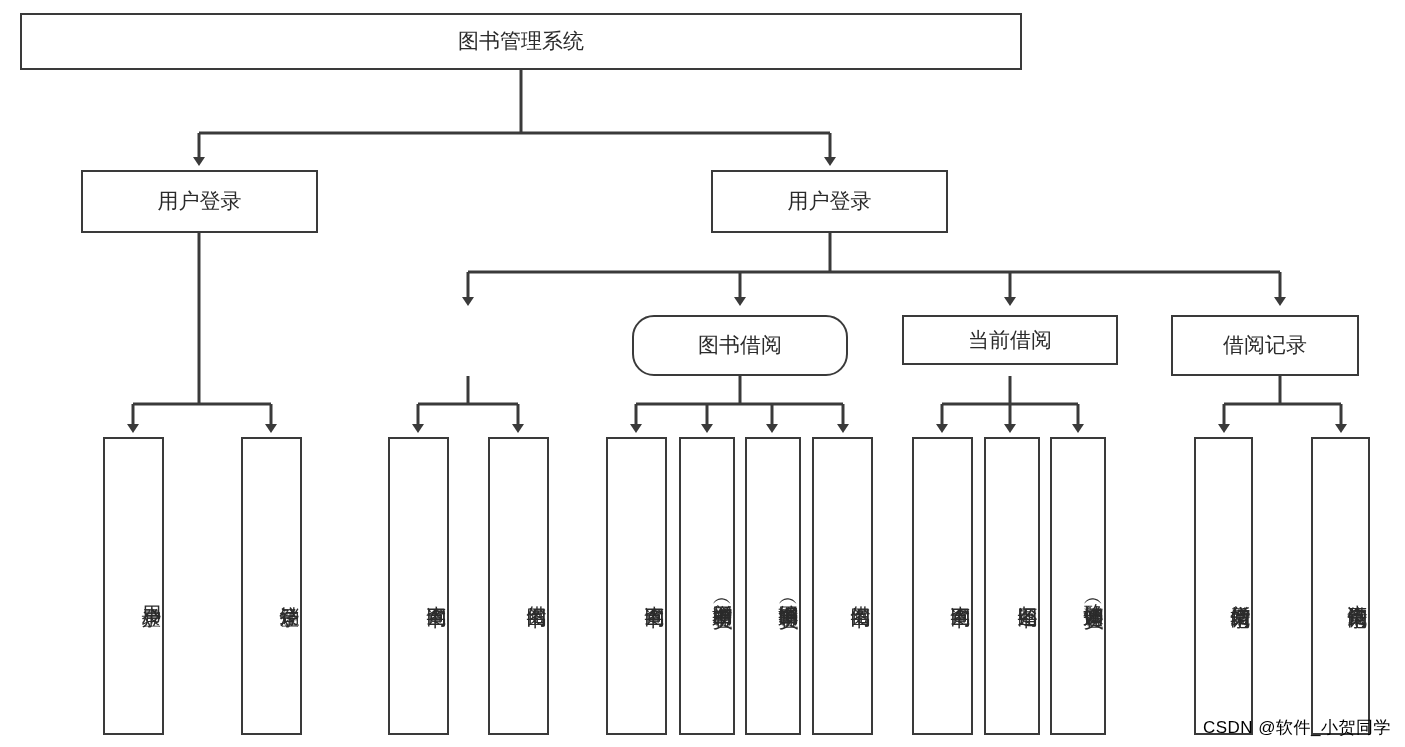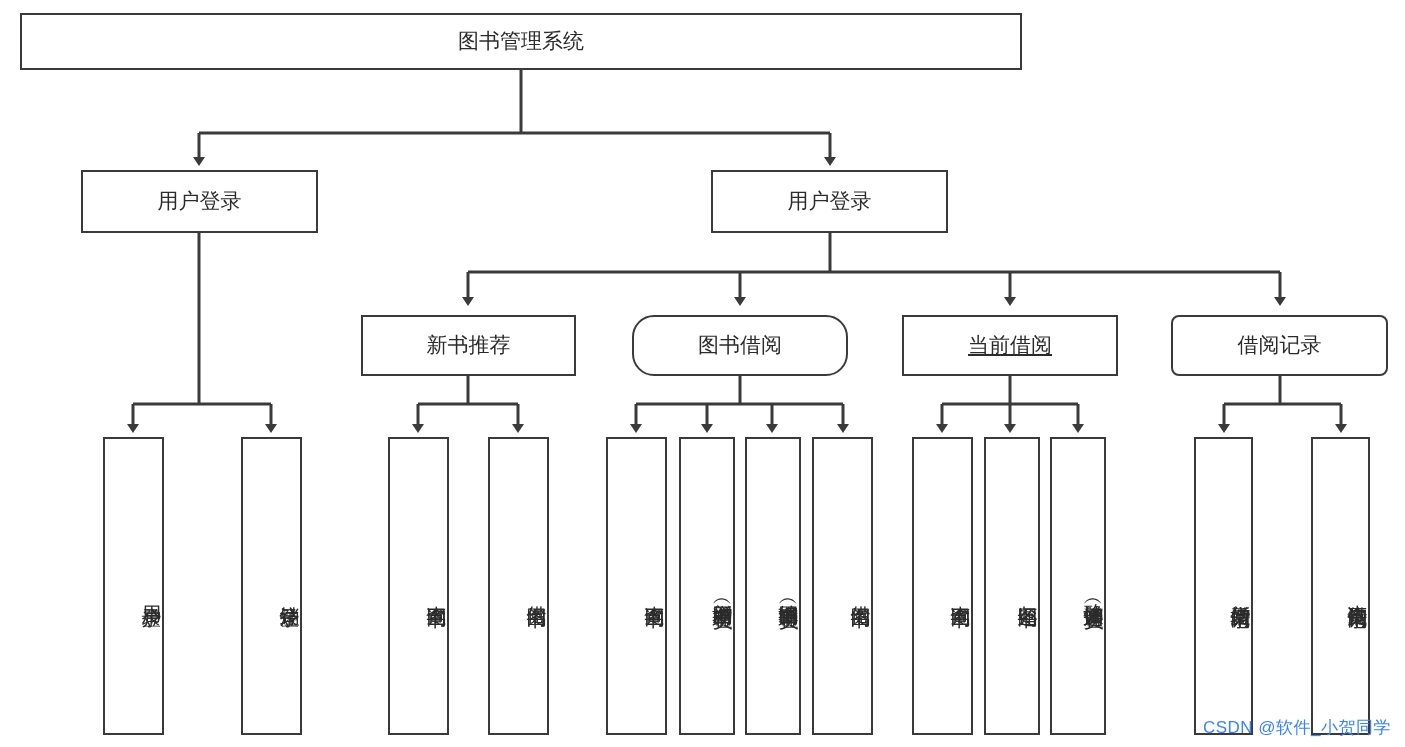--- a/index.html
+++ b/index.html
@@ -55,21 +55,21 @@
     writing-mode: vertical-rl;
     text-orientation: upright;
     white-space: nowrap;
     line-height: 1;
   }
   .watermark {
     position: absolute;
     right: 14px;
     bottom: 8px;
     font-size: 17px;
-    color: #3b82f6;
+    color: #000000;
     letter-spacing: 0.5px;
     white-space: nowrap;
     pointer-events: none;
   }
 </style>
 </head>
 <body>
 
 <div id="canvas">
 
@@ -121,24 +121,23 @@
       <path d="M1224,404 L1224,425" marker-end="url(#arrow)"></path>
       <path d="M1341,404 L1341,425" marker-end="url(#arrow)"></path>
     </g>
   </svg>
 
   <div class="node root" style="left:20px; top:13px; width:1002px; height:57px;">图书管理系统</div>
 
   <div class="node horiz" style="left:81px; top:170px; width:237px; height:63px;">用户登录</div>
   <div class="node horiz" style="left:711px; top:170px; width:237px; height:63px;">用户登录</div>
 
-  <div class="node horiz" style="left:361px; top:315px; width:215px; height:61px;">新书推荐</div>
   <div class="node horiz" style="left:632px; top:315px; width:216px; height:61px;border-radius:22px;">图书借阅</div>
-  <div class="node horiz" style="left:902px; top:315px; width:216px; height:61px;text-decoration:underline;">当前借阅</div>
-  <div class="node horiz" style="left:1171px; top:315px; width:217px; height:61px;border-radius:8px;">借阅记录</div>
+  <div class="node horiz" style="left:902px; top:315px; width:216px; height:50px;">当前借阅</div>
+  <div class="node horiz" style="left:1171px; top:315px; width:188px; height:61px;">借阅记录</div>
 
   <div class="node vert" style="left:103px; top:437px; width:61px; height:298px;">
     <span class="vlabel">用户登录</span>
   </div>
   <div class="node vert" style="left:241px; top:437px; width:61px; height:298px;">
     <span class="vlabel">注销登录</span>
   </div>
 
   <div class="node vert" style="left:388px; top:437px; width:61px; height:298px;">
     <span class="vlabel">查询图书</span>

